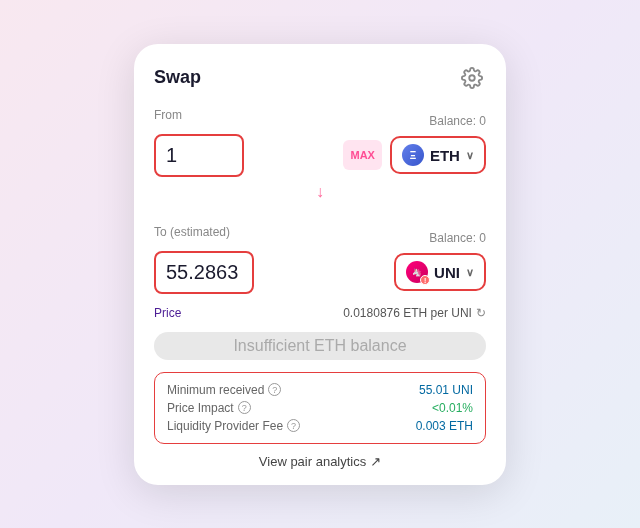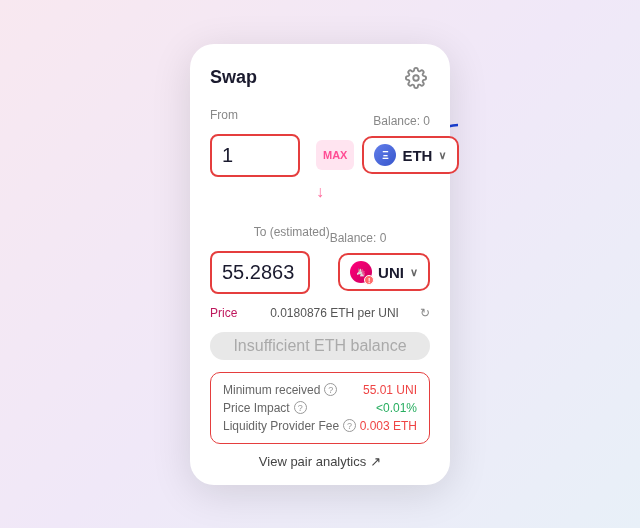--- a/index.html
+++ b/index.html
@@ -12,21 +12,21 @@
       align-items: center;
       justify-content: center;
       font-family: -apple-system, BlinkMacSystemFont, 'Segoe UI', sans-serif;
       position: relative;
     }
 
     .swap-card {
       background: #ffffff;
       border-radius: 24px;
       padding: 20px 20px 16px 20px;
-      width: 260px;
+      width: 372px;
       box-shadow: 0 8px 40px rgba(0,0,0,0.12);
       position: relative;
     }
 
     .card-header {
       display: flex;
       justify-content: space-between;
       align-items: center;
       margin-bottom: 16px;
     }
@@ -163,44 +163,44 @@
       font-size: 16px;
       cursor: pointer;
     }
 
     .to-section {
       margin-bottom: 12px;
     }
 
     .to-top-row {
       display: flex;
-      justify-content: center;
+      justify-content: space-between;
       align-items: flex-end;
       margin-bottom: 6px;
       margin-top: 24px;
     }
 
     .price-row {
       display: flex;
       justify-content: space-between;
       align-items: center;
       margin-bottom: 12px;
     }
 
     .price-label {
       font-size: 12px;
-      color: #be185d;
+      color: #4c1d95;
     }
 
     .price-value {
       font-size: 12px;
       color: #555;
       display: flex;
       align-items: center;
-      gap: 21px;
+      gap: 4px;
     }
 
     .refresh-icon {
       cursor: pointer;
       color: #888;
       font-size: 12px;
     }
 
     .swap-button {
       width: 100%;
@@ -235,21 +235,21 @@
     }
 
     .detail-label {
       color: #666;
       display: flex;
       align-items: center;
       gap: 4px;
     }
 
     .detail-value {
-      color: #ef4444;
+      color: #0369a1;
       font-weight: 500;
     }
 
     .detail-value.green {
       color: #27ae60;
     }
 
     .info-icon {
       width: 13px;
       height: 13px;

